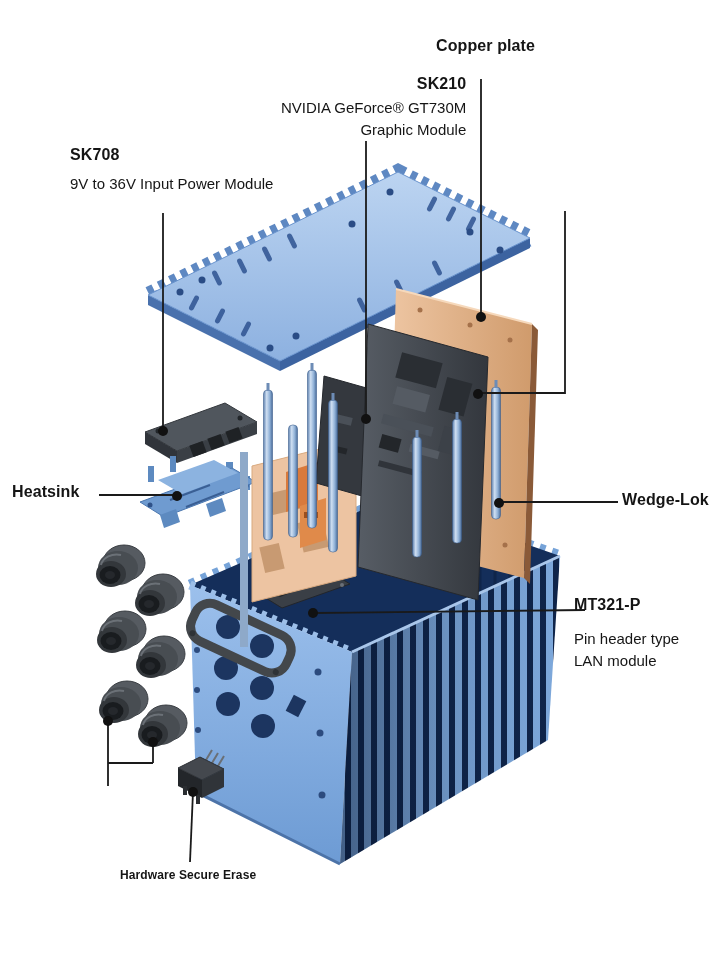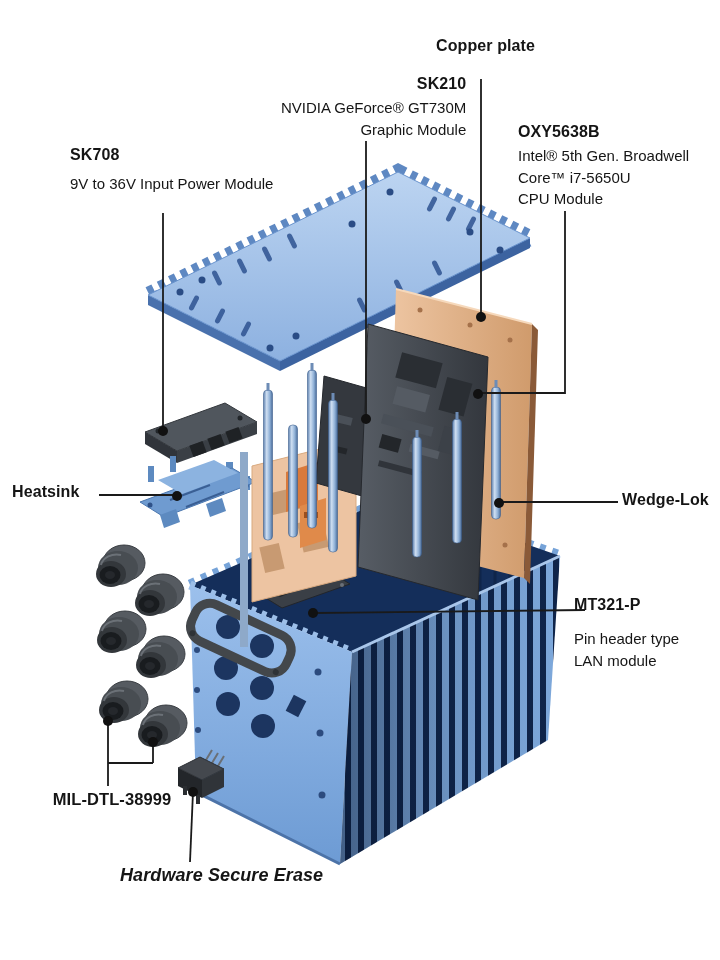--- a/index.html
+++ b/index.html
@@ -284,26 +284,20 @@
   <div class="callout" style="left:281px;top:74px;text-align:right;">
     <div class="t">SK210</div>
     <div class="l" style="margin-top:3px;">NVIDIA GeForce® GT730M</div>
     <div class="l">Graphic Module</div>
   </div>
 
   <div class="callout" style="left:436px;top:36px;">
     <div class="t">Copper plate</div>
   </div>
 
-  <div class="callout" style="left:518px;top:122px;">
-    <div class="t">OXY5638B</div>
-    <div class="l" style="margin-top:3px;">Intel® 5th Gen. Broadwell</div>
-    <div class="l">Core™ i7-5650U</div>
-    <div class="l">CPU Module</div>
-  </div>
 
   <div class="callout" style="left:70px;top:145px;">
     <div class="t">SK708</div>
     <div class="l" style="margin-top:8px;">9V to 36V Input Power Module</div>
   </div>
 
   <div class="callout" style="left:12px;top:482px;">
     <div class="t">Heatsink</div>
   </div>
 
@@ -311,20 +305,19 @@
     <div class="t">Wedge-Lok</div>
   </div>
 
   <div class="callout" style="left:574px;top:595px;">
     <div class="t">MT321-P</div>
     <div class="l" style="margin-top:13px;">Pin header type</div>
     <div class="l">LAN module</div>
   </div>
 
   <div class="callout center" style="left:36px;top:786px;width:152px;">
-    <div class="t">MIL-DTL-38999</div>
   </div>
 
   <div class="callout" style="left:120px;top:865px;">
-    <div class="t" style="font-size:18px;font-style:italic;">Hardware Secure Erase</div>
+    <div class="t" style="font-size:12px;">Hardware Secure Erase</div>
   </div>
 
 </div>
 
 </body></html>

